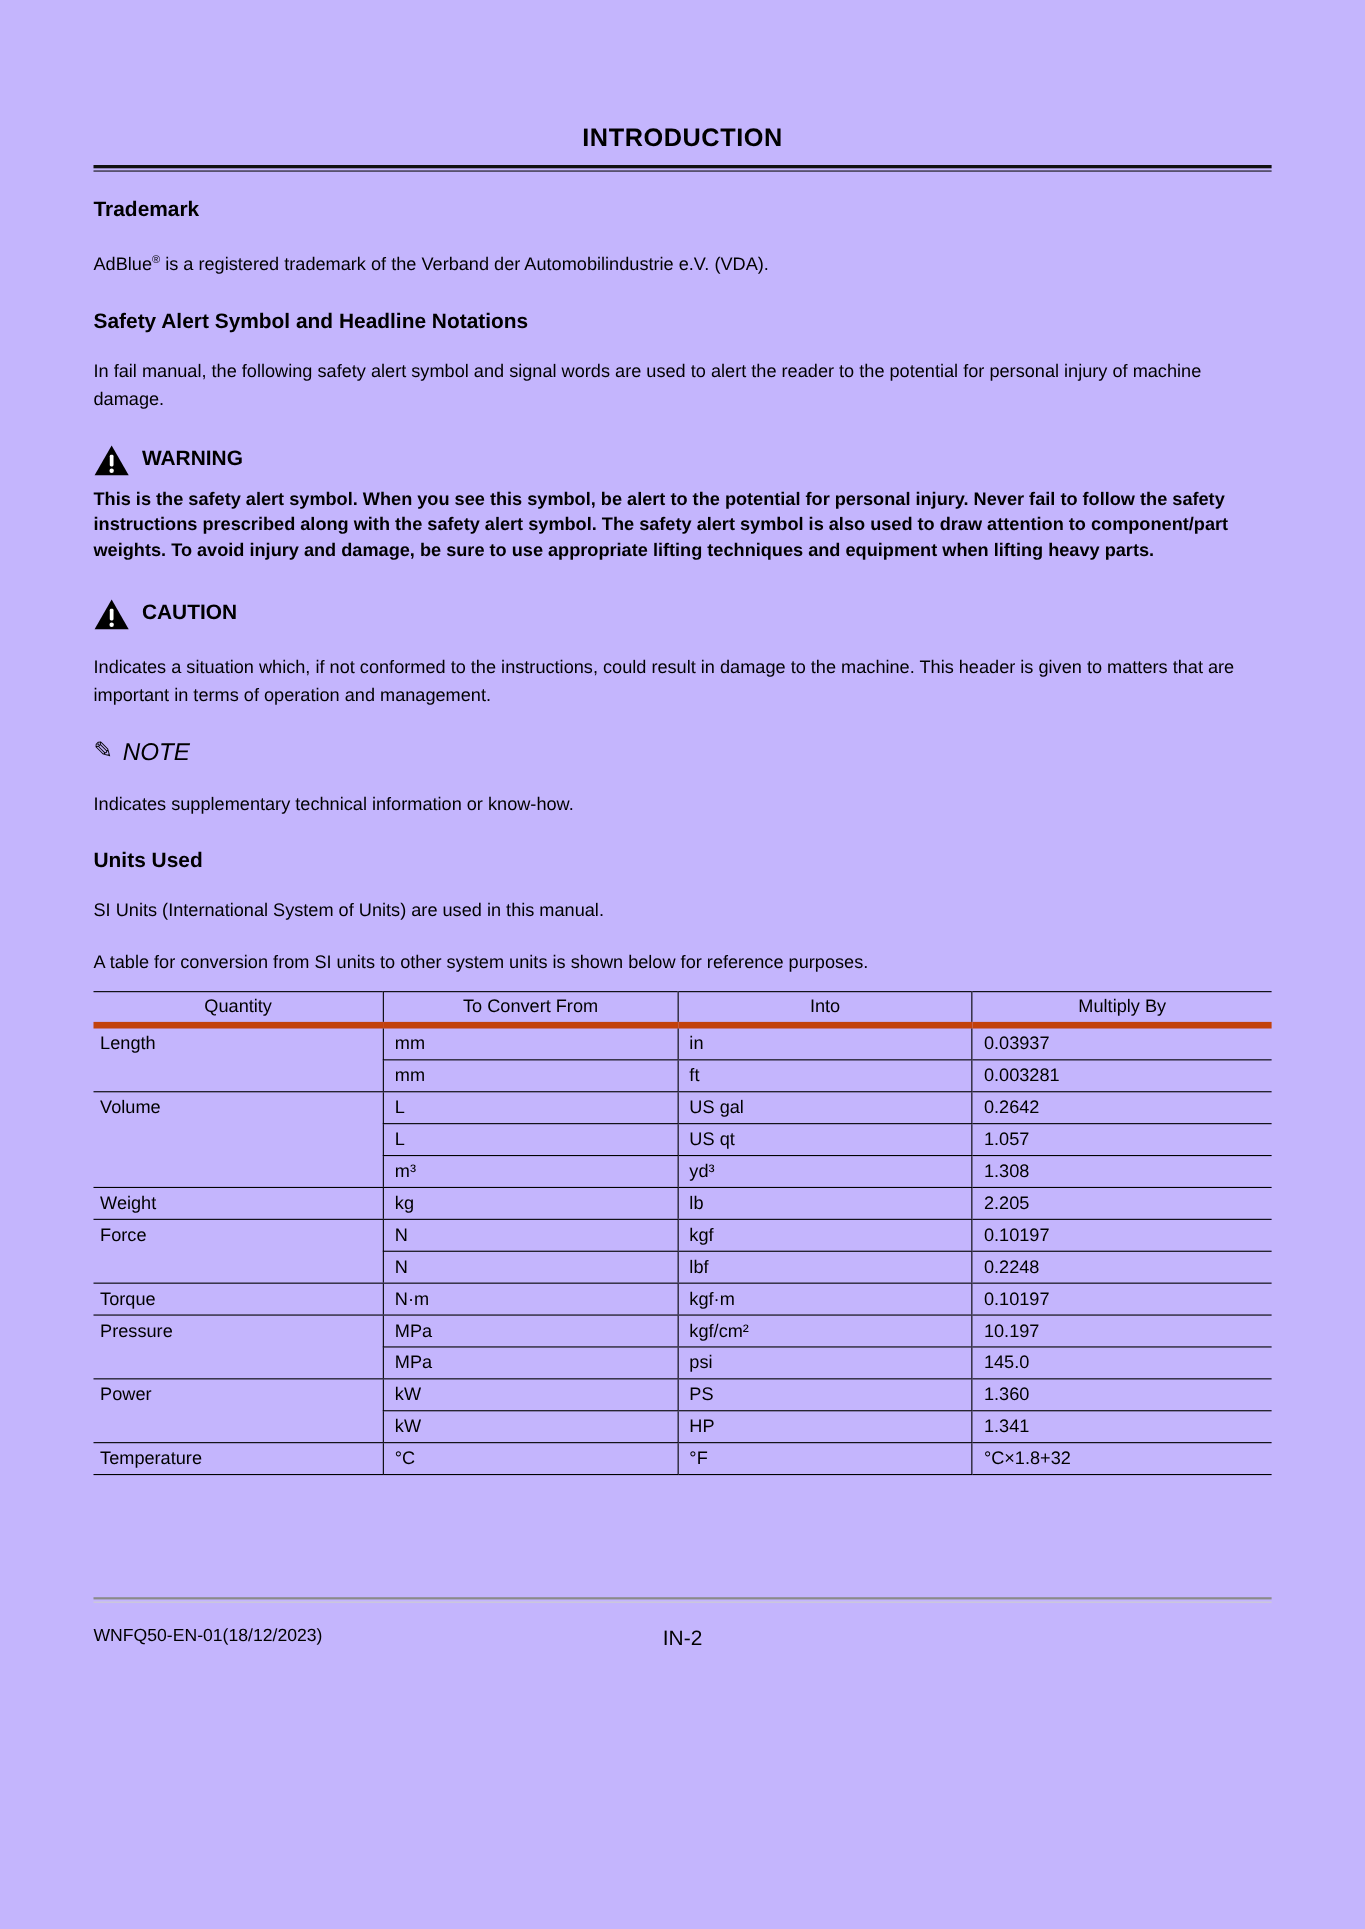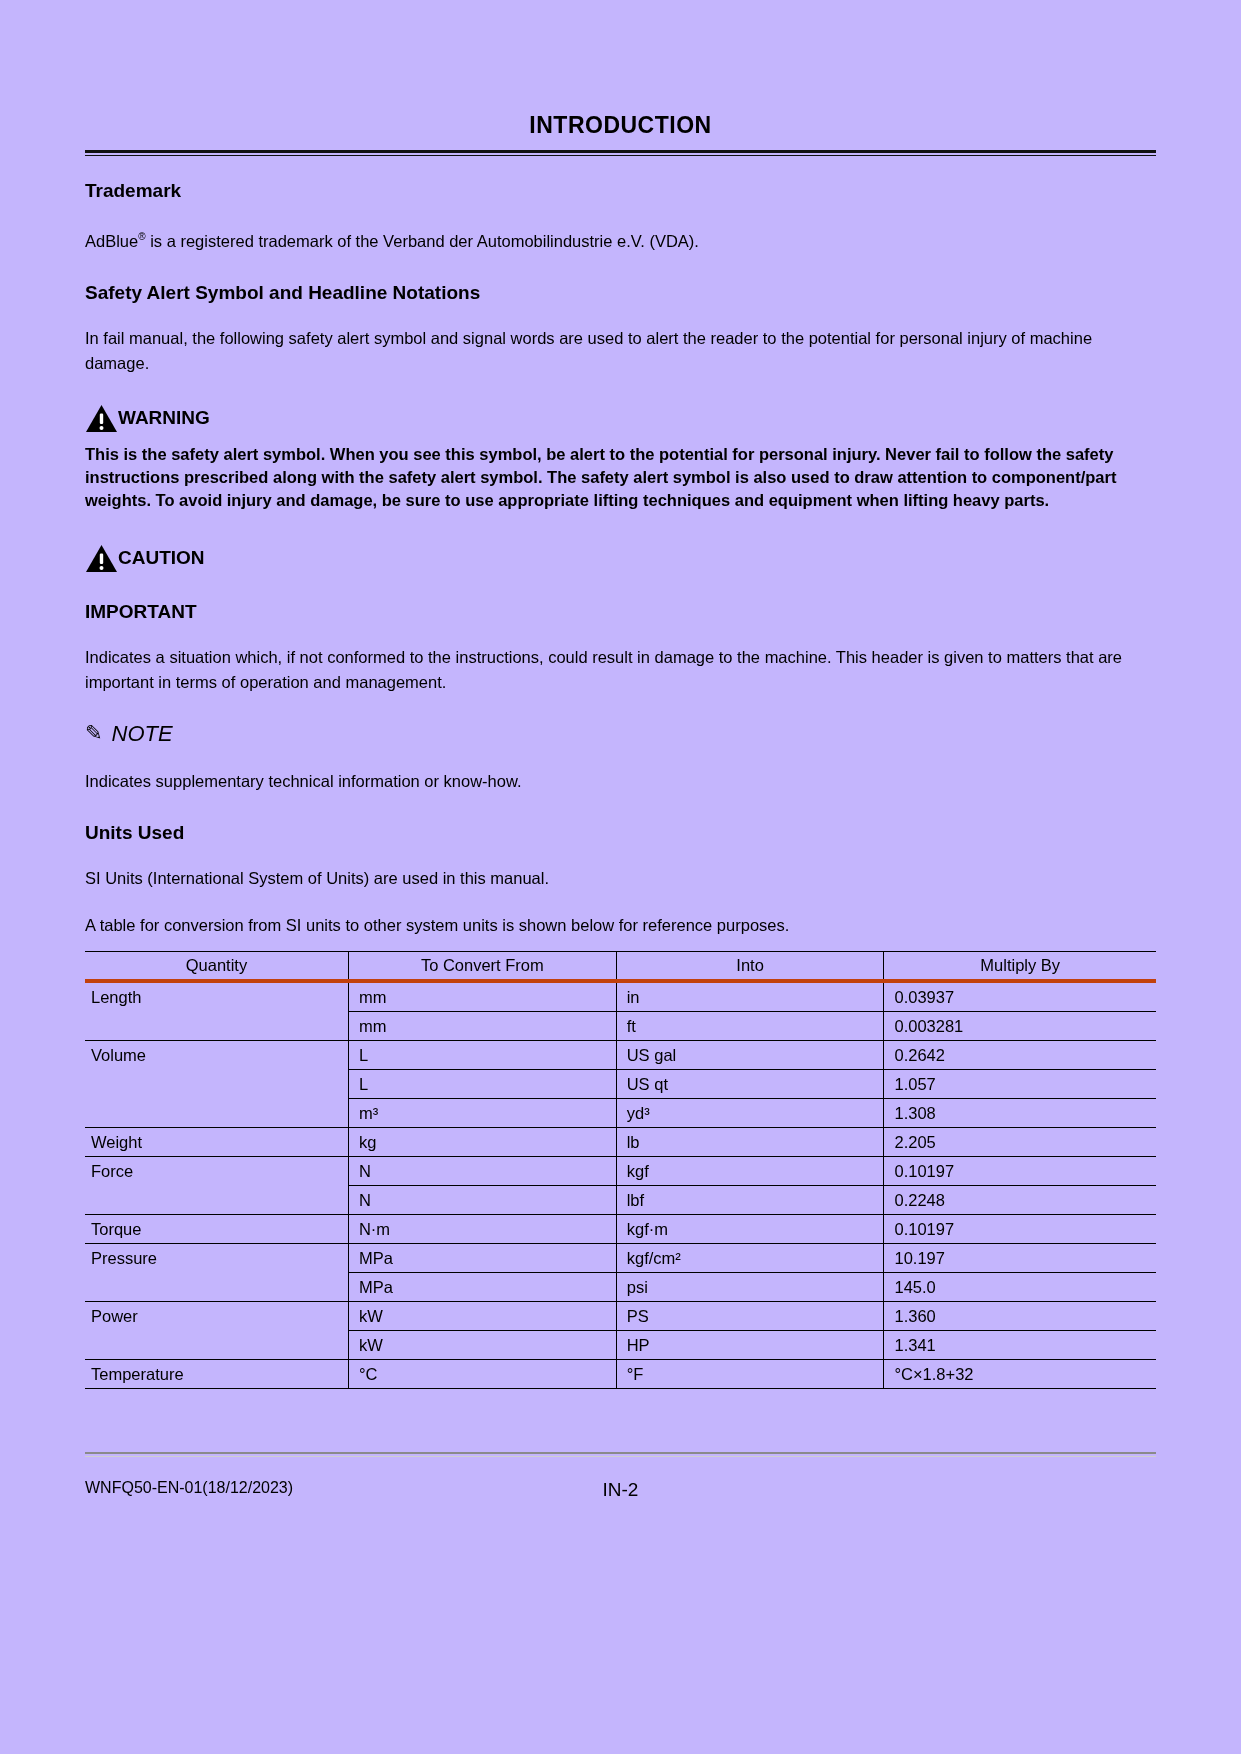--- a/index.html
+++ b/index.html
@@ -39,20 +39,21 @@
   }
   p.body-bold {
     font-size: 16.5px;
     line-height: 23px;
     font-weight: 700;
     margin: 10px 0 0 0;
   }
   .alert-row {
     display: flex;
     align-items: center;
+    gap: 11px;
     margin-top: 28px;
   }
   .alert-row .alert-icon svg { width: 33px; height: 29px; display: block; }
   .alert-label { font-size: 19px; font-weight: 700; }
   .note-row {
     display: flex;
     align-items: center;
     gap: 9px;
     margin-top: 26px;
   }
@@ -63,21 +64,21 @@
     width: 100%;
     border-collapse: collapse;
     border-top: 1px solid #000;
     margin-top: 13px;
     font-size: 16.5px;
   }
   table.conv th {
     font-weight: 400;
     text-align: center;
     padding: 4px 8px;
-    border-bottom: 4px solid #c2410c;
+    border-bottom: 6px solid #c2410c;
   }
   table.conv td {
     padding: 3px 10px;
     border-bottom: 1px solid #000;
     vertical-align: top;
     line-height: 22px;
   }
   table.conv .c-qty  { width: 24.6%; }
   table.conv .c-from { width: 25%; border-left: 1px solid #000; }
   table.conv .c-into { width: 25%; border-left: 1px solid #000; }
@@ -136,21 +137,20 @@
     <span class="alert-icon">
       <svg viewBox="0 0 33 29" aria-hidden="true">
         <path d="M16.5 1 L32 28 L1 28 Z" fill="#000"></path>
         <rect x="14.8" y="9.5" width="3.4" height="10.5" rx="1.2" fill="#fff"></rect>
         <circle cx="16.5" cy="24" r="2" fill="#fff"></circle>
       </svg>
     </span>
     <span class="alert-label">CAUTION</span>
   </div>
 
-  <h2 class="sec-heading">IMPORTANT</h2>
   <p class="body-text">Indicates a situation which, if not conformed to the instructions, could result in damage to the machine. This header is given to matters that are important in terms of operation and management.</p>
 
   <div class="note-row">
     <span class="note-icon">✎</span>
     <span class="note-label">NOTE</span>
   </div>
   <p class="body-text">Indicates supplementary technical information or know-how.</p>
 
   <h2 class="sec-heading">Units Used</h2>
   <p class="body-text">SI Units (International System of Units) are used in this manual.</p>

